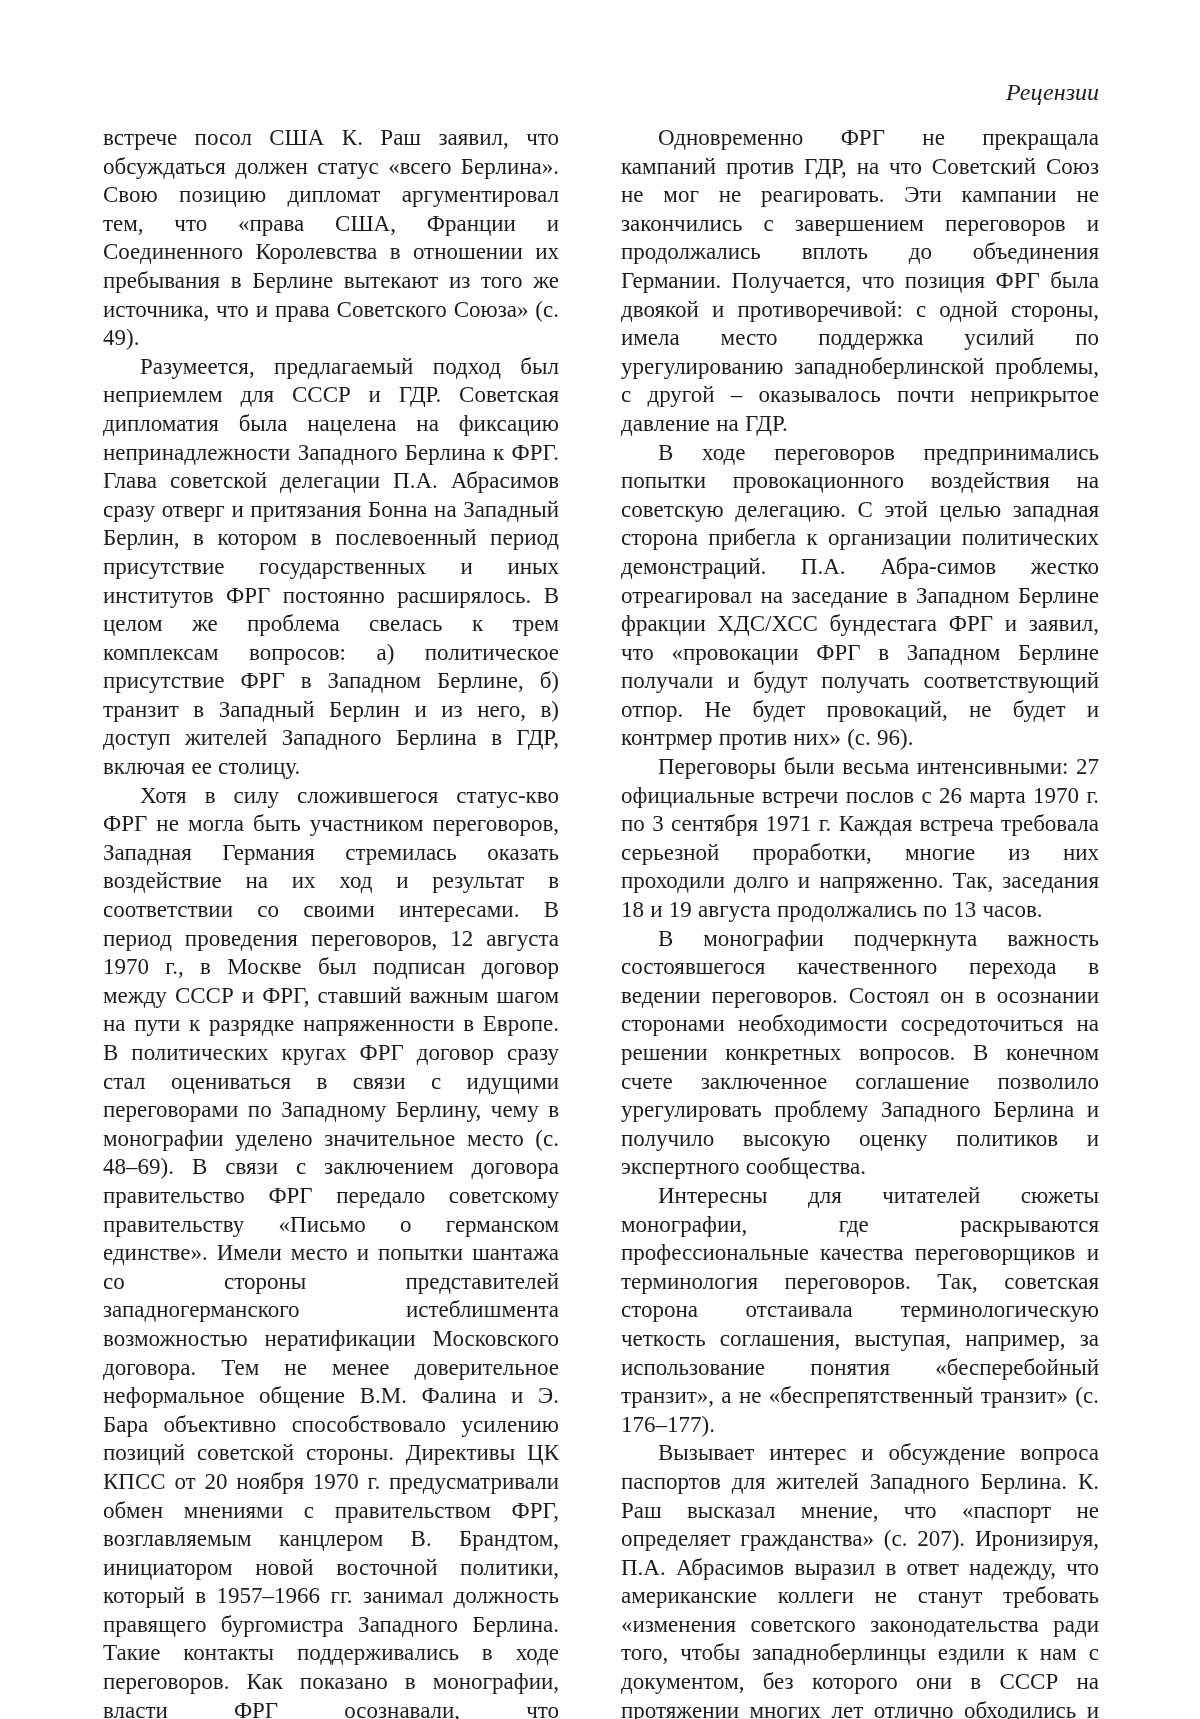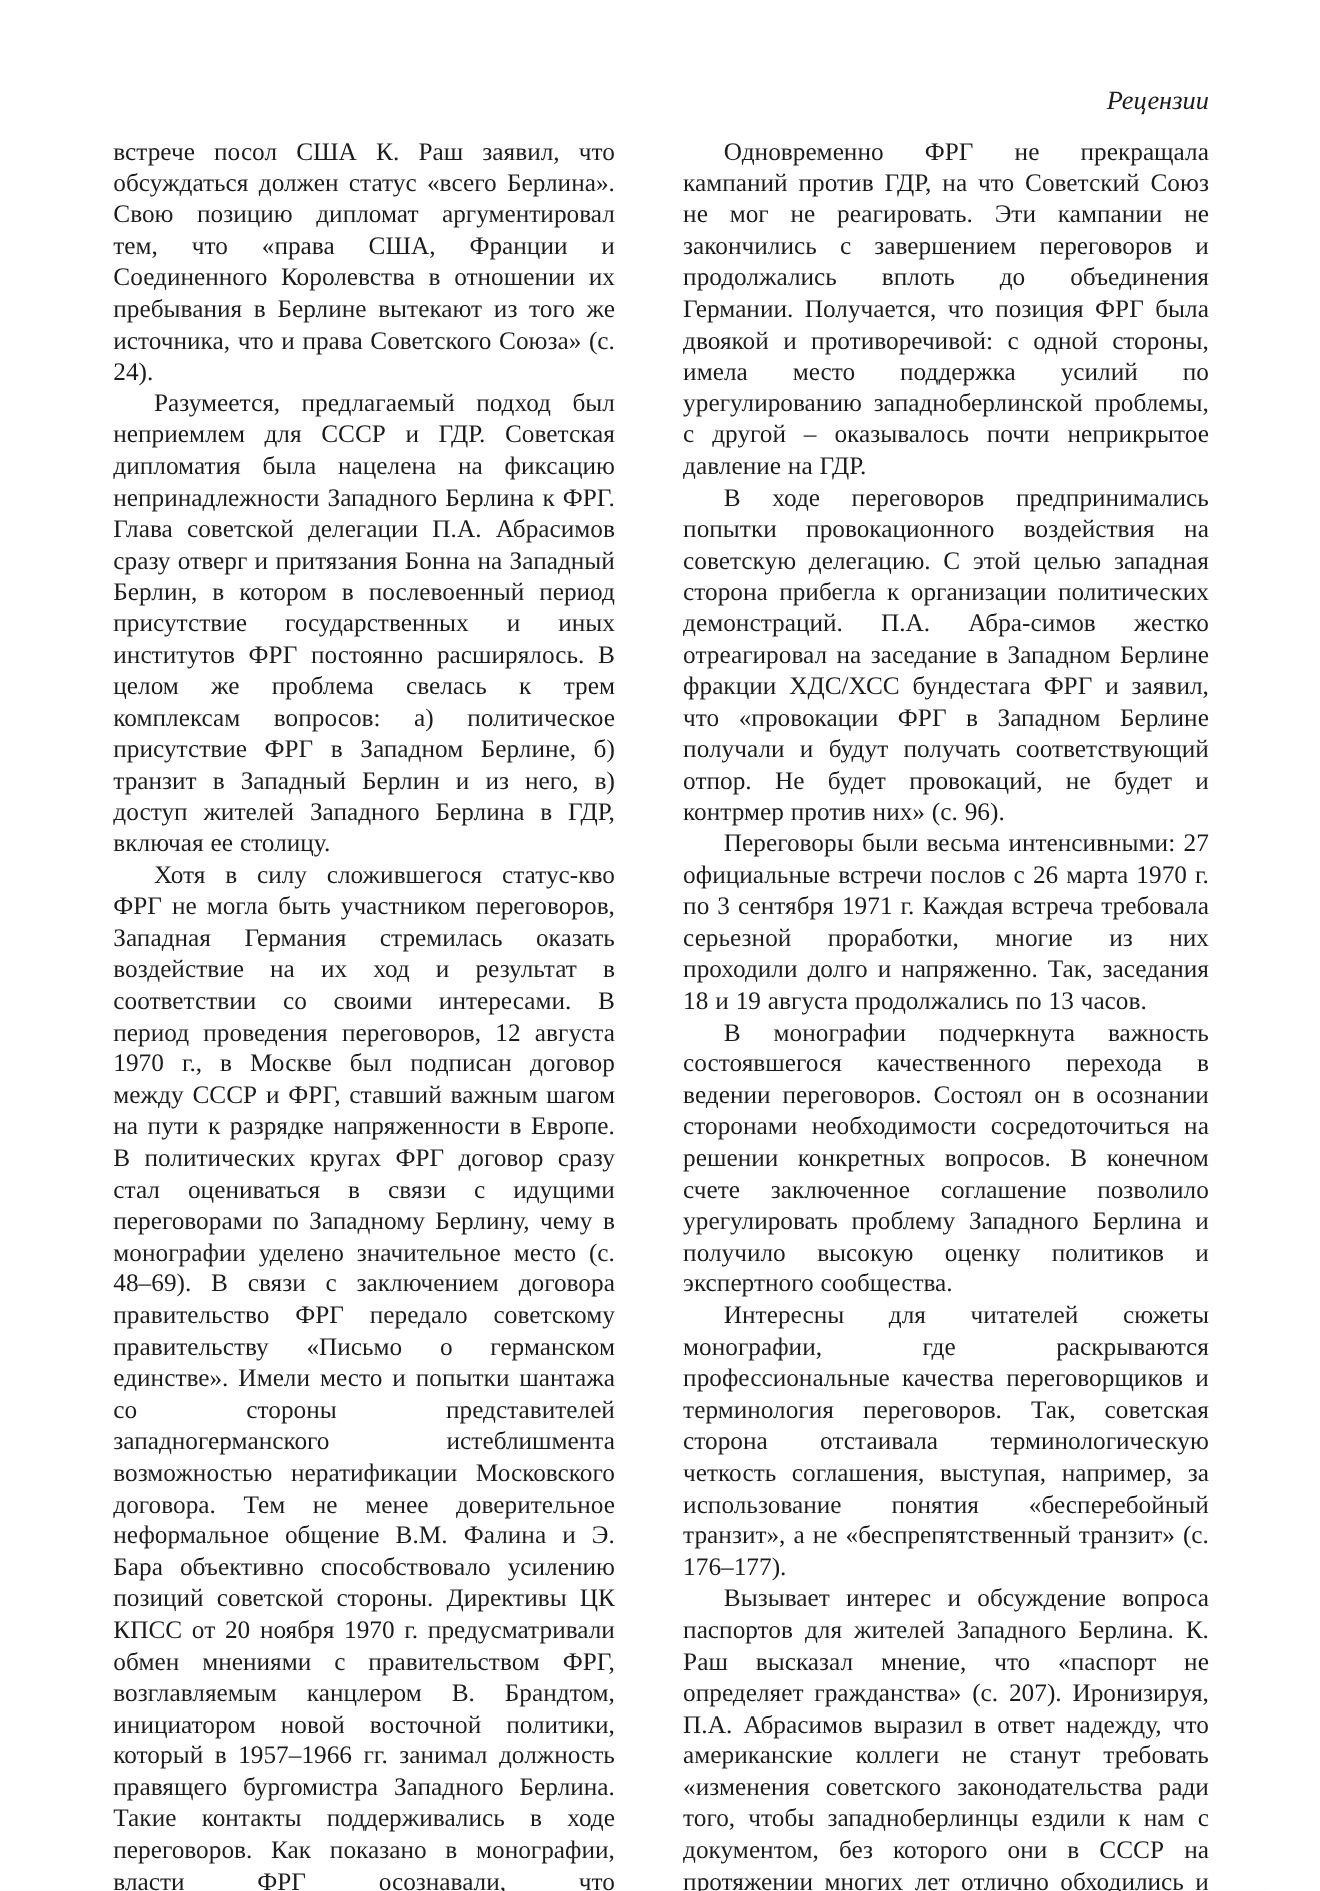--- a/index.html
+++ b/index.html
@@ -63,21 +63,21 @@
 <body>
 
 <div class="page">
 
   <div class="running-head">
     <span>Рецензии</span>
   </div>
 
   <div class="columns">
     <div class="column column-left">
-        <p class="para no-indent">встрече посол США К. Раш заявил, что обсуждаться должен статус «всего Берлина». Свою позицию дипломат аргументировал тем, что «права США, Франции и Соединенного Королевства в отношении их пребывания в Берлине вытекают из того же источника, что и права Советского Союза» (с. 24).</p>
+        <p class="para no-indent">встрече посол США К. Раш заявил, что обсуждаться должен статус «всего Берлина». Свою позицию дипломат аргументировал тем, что «права США, Франции и Соединенного Королевства в отношении их пребывания в Берлине вытекают из того же источника, что и права Советского Союза» (с. 49).</p>
         <p class="para">Разумеется, предлагаемый подход был неприемлем для СССР и ГДР. Советская дипломатия была нацелена на фиксацию непринадлежности Западного Берлина к ФРГ. Глава советской делегации П.А. Абрасимов сразу отверг и притязания Бонна на Западный Берлин, в котором в послевоенный период присутствие государственных и иных институтов ФРГ постоянно расширялось. В целом же проблема свелась к трем комплексам вопросов: а) политическое присутствие ФРГ в Западном Берлине, б) транзит в Западный Берлин и из него, в) доступ жителей Западного Берлина в ГДР, включая ее столицу.</p>
         <p class="para">Хотя в силу сложившегося статус-кво ФРГ не могла быть участником переговоров, Западная Германия стремилась оказать воздействие на их ход и результат в соответствии со своими интересами. В период проведения переговоров, 12 августа 1970 г., в Москве был подписан договор между СССР и ФРГ, ставший важным шагом на пути к разрядке напряженности в Европе. В политических кругах ФРГ договор сразу стал оцениваться в связи с идущими переговорами по Западному Берлину, чему в монографии уделено значительное место (с. 48–69). В связи с заключением договора правительство ФРГ передало советскому правительству «Письмо о германском единстве». Имели место и попытки шантажа со стороны представителей западногерманского истеблишмента возможностью нератификации Московского договора. Тем не менее доверительное неформальное общение В.М. Фалина и Э. Бара объективно способствовало усилению позиций советской стороны. Директивы ЦК КПСС от 20 ноября 1970 г. предусматривали обмен мнениями с правительством ФРГ, возглавляемым канцлером В. Брандтом, инициатором новой восточной политики, который в 1957–1966 гг. занимал должность правящего бургомистра Западного Берлина. Такие контакты поддерживались в ходе переговоров. Как показано в монографии, власти ФРГ осознавали, что «неурегулированность западноберлинского вопроса была на руку в основном США, Англии и Франции» (с. 97), что задавало предел их поддержки со стороны Бонна. К тому же глава американской делегации К. Раш неодобрительно высказался в отношении восточной политики В. Брандта.</p>
       </div>
     <div class="column column-right">
         <p class="para">Одновременно ФРГ не прекращала кампаний против ГДР, на что Советский Союз не мог не реагировать. Эти кампании не закончились с завершением переговоров и продолжались вплоть до объединения Германии. Получается, что позиция ФРГ была двоякой и противоречивой: с одной стороны, имела место поддержка усилий по урегулированию западноберлинской проблемы, с другой – оказывалось почти неприкрытое давление на ГДР.</p>
         <p class="para">В ходе переговоров предпринимались попытки провокационного воздействия на советскую делегацию. С этой целью западная сторона прибегла к организации политических демонстраций. П.А. Абра-симов жестко отреагировал на заседание в Западном Берлине фракции ХДС/ХСС бундестага ФРГ и заявил, что «провокации ФРГ в Западном Берлине получали и будут получать соответствующий отпор. Не будет провокаций, не будет и контрмер против них» (с. 96).</p>
         <p class="para">Переговоры были весьма интенсивными: 27 официальные встречи послов с 26 марта 1970 г. по 3 сентября 1971 г. Каждая встреча требовала серьезной проработки, многие из них проходили долго и напряженно. Так, заседания 18 и 19 августа продолжались по 13 часов.</p>
         <p class="para">В монографии подчеркнута важность состоявшегося качественного перехода в ведении переговоров. Состоял он в осознании сторонами необходимости сосредоточиться на решении конкретных вопросов. В конечном счете заключенное соглашение позволило урегулировать проблему Западного Берлина и получило высокую оценку политиков и экспертного сообщества.</p>
         <p class="para">Интересны для читателей сюжеты монографии, где раскрываются профессиональные качества переговорщиков и терминология переговоров. Так, советская сторона отстаивала терминологическую четкость соглашения, выступая, например, за использование понятия «бесперебойный транзит», а не «беспрепятственный транзит» (с. 176–177).</p>
         <p class="para">Вызывает интерес и обсуждение вопроса паспортов для жителей Западного Берлина. К. Раш высказал мнение, что «паспорт не определяет гражданства» (с. 207). Иронизируя, П.А. Абрасимов выразил в ответ надежду, что американские коллеги не станут требовать «изменения советского законодательства ради того, чтобы западноберлинцы ездили к нам с документом, без которого они в СССР на протяжении многих лет отлично обходились и могут обходиться и впредь» (с. 214).</p>

